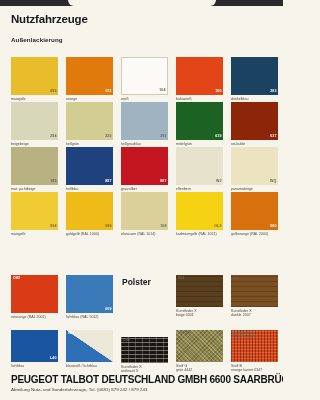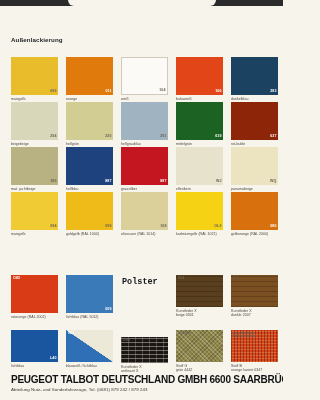--- a/index.html
+++ b/index.html
@@ -106,25 +106,26 @@
   }
 </style>
 </head>
 <body>
 
 <div class="topstrip"></div>
 
 <div class="page">
 
   <div class="headrow">
+    <div class="h-sub">Nutzfahrzeuge</div>
   </div>
 
   <div class="section-label" id="lbl-aussen">Außenlackierung</div>
 
-  <div class="polster-head" style="left:122px;top:277px;font-family:Liberation Mono, monospace;">Polster</div>
+  <div class="polster-head" style="left:122px;top:277px;">Polster</div>
 
   <div class="grid" id="grid">
       <div class="cell" style="left: 11px; top: 57px; width: 47px; height: 38px;">
         <div class="sw " style="background: rgb(233, 188, 44);">
           <span class="code light">095</span>
         </div>
         <div class="caption" style="top: 39.5px;">maisgelb</div>
       </div>
       <div class="cell" style="left: 66px; top: 57px; width: 47px; height: 38px;">
         <div class="sw " style="background: rgb(224, 122, 12);">

